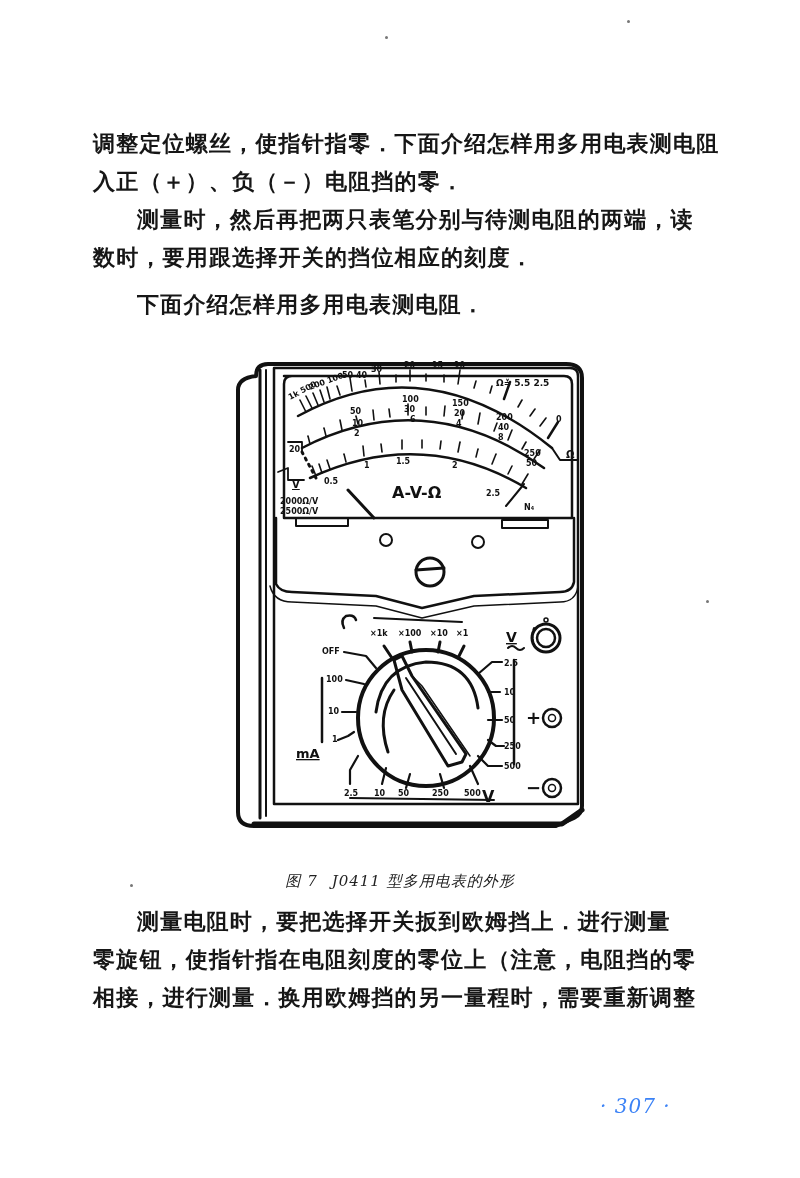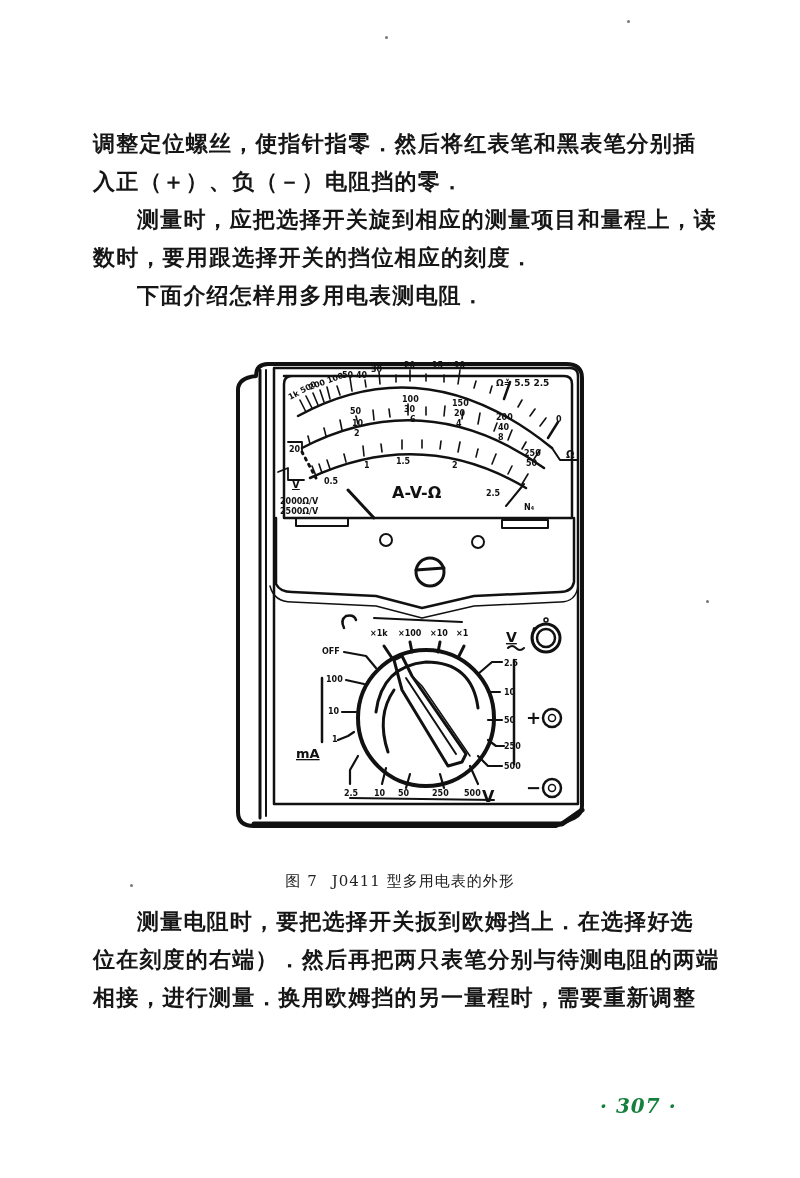--- a/index.html
+++ b/index.html
@@ -4,41 +4,41 @@
 <style>
   html, body { margin:0; padding:0; background:#ffffff; }
   body { width:800px; height:1178px; position:relative; overflow:hidden;
          font-family:"DejaVu Serif","Liberation Serif",serif; color:#111; }
   .para { position:absolute; left:93px; width:620px; font-size:22px; line-height:38px;
           letter-spacing:1.2px; font-weight:bold; color:#161616; }
   .para .line { display:block; white-space:nowrap; }
   .indent { padding-left:44px; }
   #p1 { top:124px; }
   #p2 { top:200px; }
-  #p3 { top:276px; }
+  #p3 { top:288px;font-family:Liberation Mono, monospace; }
   #p4 { top:902px; }
   .caption { position:absolute; top:872px; left:0; width:800px; text-align:center;
-             font-size:15px; letter-spacing:1px; color:#222; }
+             font-size:15px; letter-spacing:1px; color:#222;font-style:italic; }
   .caption .fig-num { margin-right:14px; }
   .pagenum { position:absolute; top:1094px; left:600px; font-size:20px; font-style:italic;
-             font-weight:bold; color:#15803d; letter-spacing:1px; }
+             font-weight:normal; color:#3b82f6; letter-spacing:1px; }
   .figure { position:absolute; left:226px; top:356px; width:370px; height:490px; }
   svg text { font-family:"DejaVu Sans","Liberation Sans",sans-serif; fill:#111; font-weight:bold; }
   .speck { position:absolute; width:3px; height:3px; background:#777; border-radius:50%; }
 </style>
 </head>
 <body>
 
 <div class="para" id="p1">
-  <span class="line">调整定位螺丝，使指针指零．然后将红表笔和黑表笔分别插</span>
+  <span class="line">调整定位螺丝，使指针指零．下面介绍怎样用多用电表测电阻</span>
   <span class="line">入正（＋）、负（－）电阻挡的零．</span>
 </div>
 
 <div class="para" id="p2">
-  <span class="line indent">测量时，应把选择开关旋到相应的测量项目和量程上，读</span>
+  <span class="line indent">测量时，然后再把两只表笔分别与待测电阻的两端，读</span>
   <span class="line">数时，要用跟选择开关的挡位相应的刻度．</span>
 </div>
 
 <div class="para" id="p3">
   <span class="line indent">下面介绍怎样用多用电表测电阻．</span>
 </div>
 
 <div class="figure">
   <svg width="370" height="490" viewBox="0 0 370 490">
     <g fill="none" stroke="#111" stroke-linecap="round" stroke-linejoin="round">
@@ -253,22 +253,22 @@
       <text x="300" y="438" font-size="18" font-weight="normal">−</text>
     </g>
   </svg>
 </div>
 
 <div class="caption">
   <span class="fig-num">图 7</span><span>J0411 型多用电表的外形</span>
 </div>
 
 <div class="para" id="p4">
-  <span class="line indent">测量电阻时，要把选择开关扳到欧姆挡上．在选择好选</span>
-  <span class="line">位在刻度的右端）．然后再把两只表笔分别与待测电阻的两端</span>
+  <span class="line indent">测量电阻时，要把选择开关扳到欧姆挡上．进行测量</span>
+  <span class="line">零旋钮，使指针指在电阻刻度的零位上（注意，电阻挡的零</span>
   <span class="line">相接，进行测量．换用欧姆挡的另一量程时，需要重新调整</span>
 </div>
 
 <div class="pagenum">· 307 ·</div>
 
 <div class="speck" style="left:385px;top:36px;"></div>
 <div class="speck" style="left:627px;top:20px;"></div>
 <div class="speck" style="left:130px;top:884px;"></div>
 <div class="speck" style="left:706px;top:600px;"></div>
 

